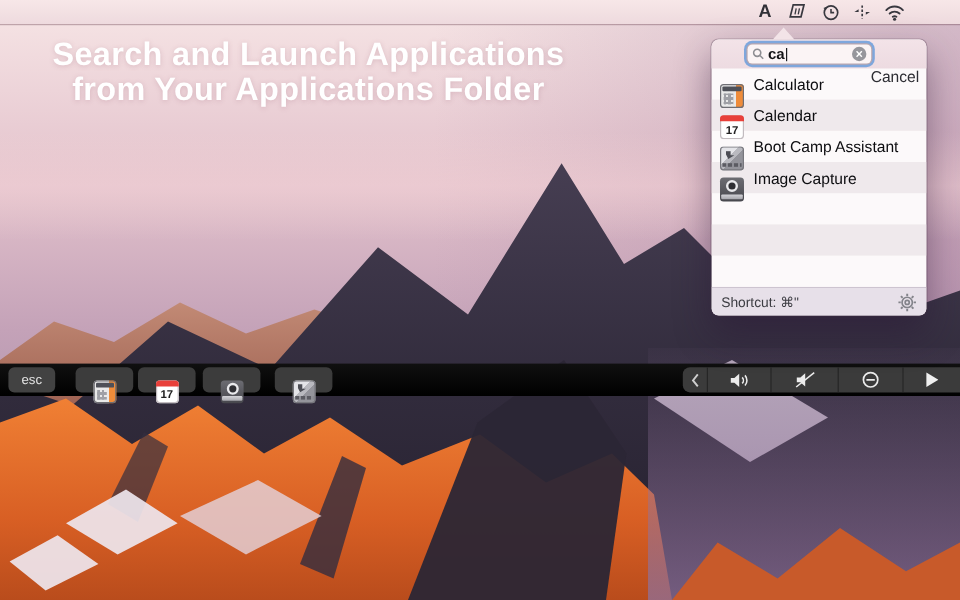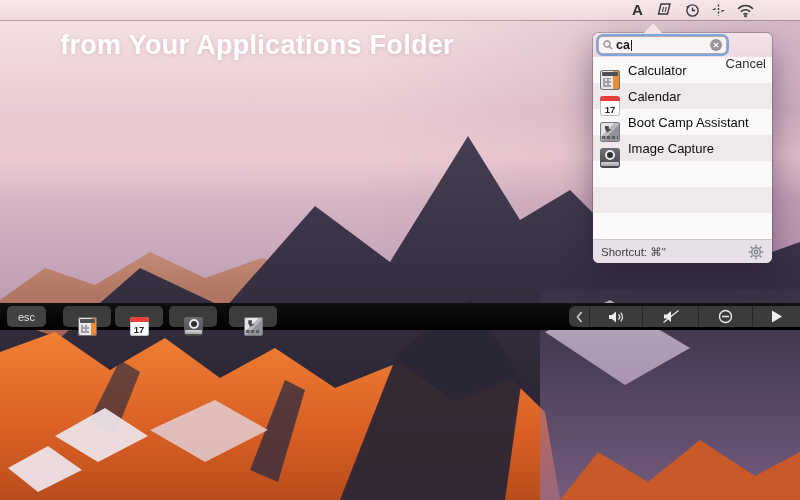--- a/index.html
+++ b/index.html
@@ -26,21 +26,21 @@
     border-radius:6px;background:#fcf9fa;z-index:6;
     box-shadow:0 0 0 1px rgba(70,45,70,.28),0 14px 30px rgba(40,20,50,.45);}
   .pop-arrow{position:absolute;top:-10px;left:51px;width:0;height:0;
     border-left:9px solid transparent;border-right:9px solid transparent;
     border-bottom:10px solid #f3e4e8;}
   .searchrow{position:absolute;top:0;left:0;right:0;height:24px;
     background:linear-gradient(180deg,#f3e3e8,#eddbe1);border-radius:6px 6px 0 0;
     display:flex;align-items:center;padding:0 6px;box-sizing:border-box;}
   .sfield{width:135px;height:16px;background:#fbf4f5;border-radius:4px;
     box-shadow:0 0 0 1px #b9a7ae,0 0 0 3px rgba(106,156,219,.85);
-    display:flex;align-items:center;padding:0 4px;box-sizing:border-box;}
+    display:flex;align-items:center;padding:0 4px;box-sizing:border-box;margin-left:24px;}
   .sval{font-size:12.5px;color:#141416;margin-left:3px;font-weight:600;}
   .caret{width:1px;height:11px;background:#1d1d1f;margin-left:1px;}
   .clearbtn{margin-left:auto;width:12px;height:12px;border-radius:50%;background:#96969c;
     display:flex;align-items:center;justify-content:center;}
   .cancel{margin-left:auto;font-size:13px;color:#2d2d33;margin-top:37px;}
 
   .listrows{position:absolute;top:24px;left:0;right:0;bottom:24px;overflow:hidden;}
   .row{height:26px;display:flex;align-items:center;padding-left:7px;gap:8px;
     font-size:13px;color:#0d0d10;}
   .row:nth-child(even){background:#efe9ec;}
@@ -187,20 +187,21 @@
             <path d="M4.4,8.3 A6,6 0 0 1 12.6,8.3"></path>
             <path d="M7,11 A2.6,2.6 0 0 1 10,11"></path>
           </g>
           <circle cx="8.5" cy="13" r="1.3" fill="#38383f"></circle>
         </svg>
       </span>
     </div>
   </div>
 
   <div class="hero">
+    <div>Search and Launch Applications</div>
     <div>from Your Applications Folder</div>
   </div>
 
   <div class="popover">
     <div class="pop-arrow"></div>
 
     <div class="searchrow">
       <div class="sfield">
         <svg width="10" height="10" viewBox="0 0 10 10">
           <circle cx="4" cy="4" r="3" fill="none" stroke="#8e8e93" stroke-width="1.3"></circle>

